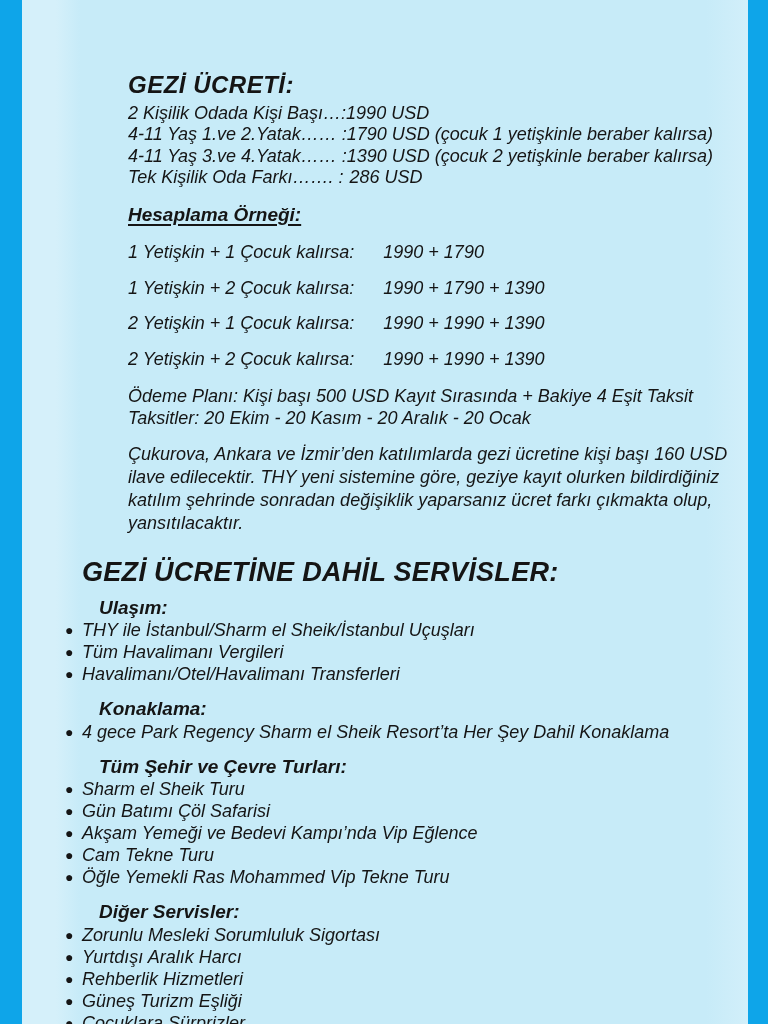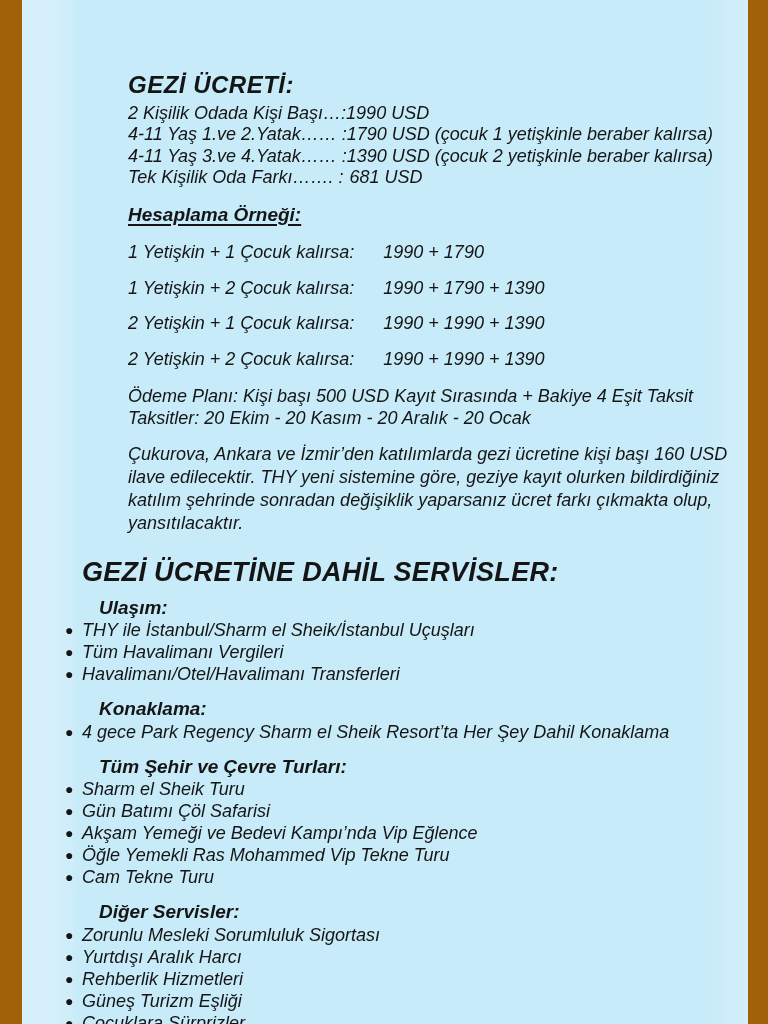--- a/index.html
+++ b/index.html
@@ -7,21 +7,21 @@
   body {
     font-family: "Liberation Sans", sans-serif;
     background: #fcfcf6;
     color: #151515;
     -webkit-font-smoothing: antialiased;
   }
   .canvas {
     position: relative;
     width: 768px;
     height: 1024px;
-    background: #a16207;
+    background: #0ea5e9;
     overflow: hidden;
   }
   .panel {
     position: absolute;
     left: 22px; top: 0; right: 20px; bottom: 0;
     background: linear-gradient(90deg,
       #d5f0fa 0px, #d5f0fa 34px,
       #c7ebf8 58px, #c7ebf8 calc(100% - 42px),
       #d2effa 100%);
   }
@@ -96,21 +96,21 @@
       <div class="price-row">
         <span class="plabel">2 Kişilik Odada Kişi Başı…:</span><span>1990 USD</span>
       </div>
       <div class="price-row">
         <span class="plabel">4-11 Yaş 1.ve 2.Yatak…… :</span><span>1790 USD (çocuk 1 yetişkinle beraber kalırsa)</span>
       </div>
       <div class="price-row">
         <span class="plabel">4-11 Yaş 3.ve 4.Yatak…… :</span><span>1390 USD (çocuk 2 yetişkinle beraber kalırsa)</span>
       </div>
       <div class="price-row">
-        <span class="plabel">Tek Kişilik Oda Farkı……. :</span><span style="padding-left:6px">681 USD</span>
+        <span class="plabel">Tek Kişilik Oda Farkı……. :</span><span style="padding-left:6px">286 USD</span>
       </div>
 
       <div class="calc-title">Hesaplama Örneği:</div>
 
       <div class="calc-row">
         <span class="clabel">1 Yetişkin + 1 Çocuk kalırsa</span><span class="ccolon">:</span><span>1990 + 1790</span>
       </div>
       <div class="calc-row">
         <span class="clabel">1 Yetişkin + 2 Çocuk kalırsa</span><span class="ccolon">:</span><span>1990 + 1790 + 1390</span>
       </div>
@@ -142,22 +142,22 @@
       <div class="bullet-item"><span class="bullet-dot"></span><span>Tüm Havalimanı Vergileri</span></div>
       <div class="bullet-item"><span class="bullet-dot"></span><span>Havalimanı/Otel/Havalimanı Transferleri</span></div>
 
       <div class="group-title">Konaklama:</div>
       <div class="bullet-item"><span class="bullet-dot"></span><span>4 gece Park Regency Sharm el Sheik Resort’ta Her Şey Dahil Konaklama</span></div>
 
       <div class="group-title">Tüm Şehir ve Çevre Turları:</div>
       <div class="bullet-item"><span class="bullet-dot"></span><span>Sharm el Sheik Turu</span></div>
       <div class="bullet-item"><span class="bullet-dot"></span><span>Gün Batımı Çöl Safarisi</span></div>
       <div class="bullet-item"><span class="bullet-dot"></span><span>Akşam Yemeği ve Bedevi Kampı’nda Vip Eğlence</span></div>
+      <div class="bullet-item"><span class="bullet-dot"></span><span>Cam Tekne Turu</span></div>
       <div class="bullet-item"><span class="bullet-dot"></span><span>Öğle Yemekli Ras Mohammed Vip Tekne Turu</span></div>
-      <div class="bullet-item"><span class="bullet-dot"></span><span>Cam Tekne Turu</span></div>
 
       <div class="group-title">Diğer Servisler:</div>
       <div class="bullet-item"><span class="bullet-dot"></span><span>Zorunlu Mesleki Sorumluluk Sigortası</span></div>
       <div class="bullet-item"><span class="bullet-dot"></span><span>Yurtdışı Aralık Harcı</span></div>
       <div class="bullet-item"><span class="bullet-dot"></span><span>Rehberlik Hizmetleri</span></div>
       <div class="bullet-item"><span class="bullet-dot"></span><span>Güneş Turizm Eşliği</span></div>
       <div class="bullet-item"><span class="bullet-dot"></span><span>Çocuklara Sürprizler</span></div>
     </div>
 
   </div>

